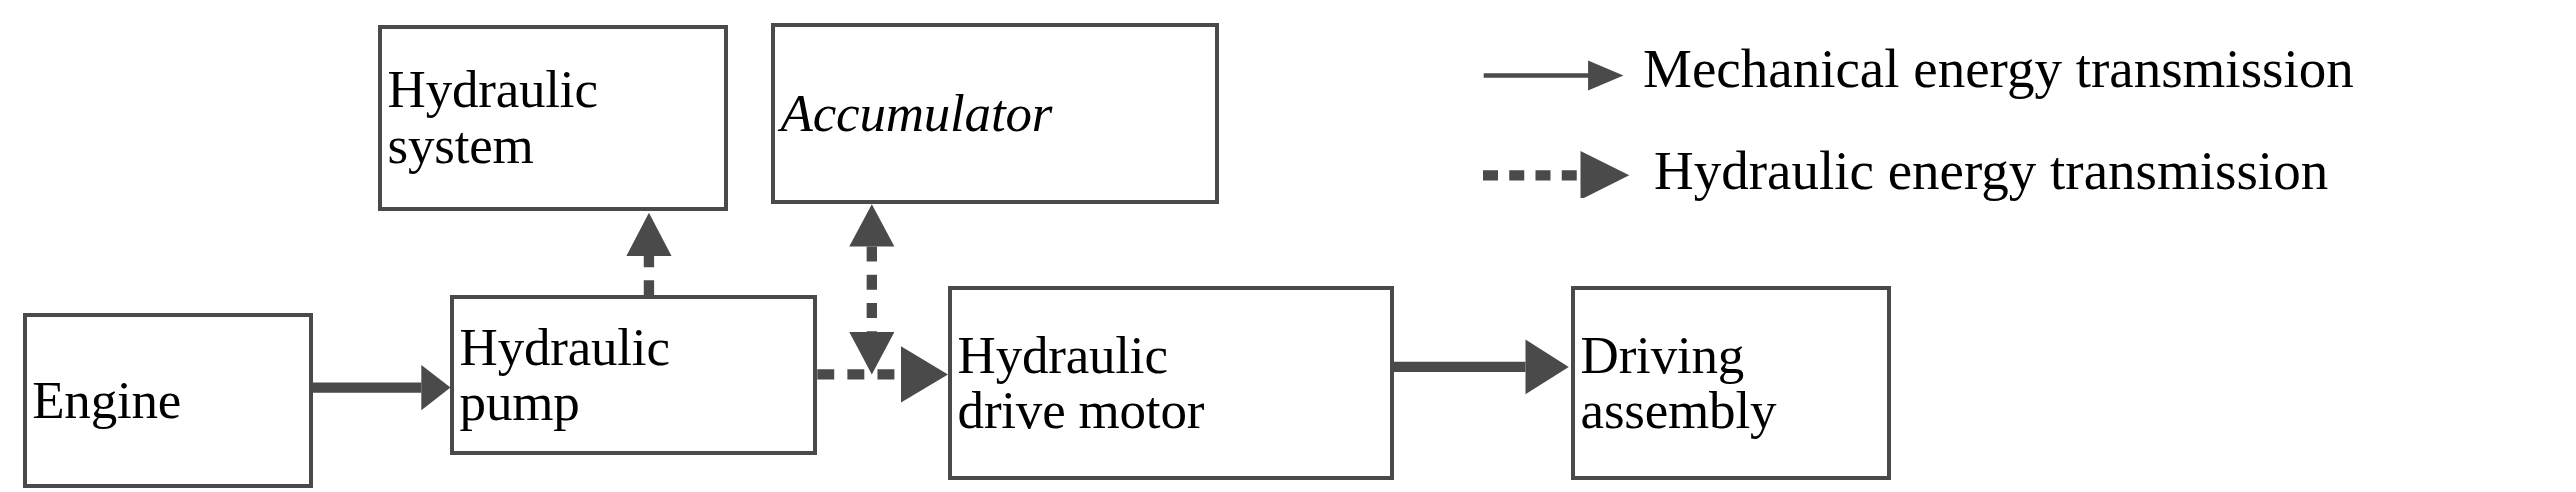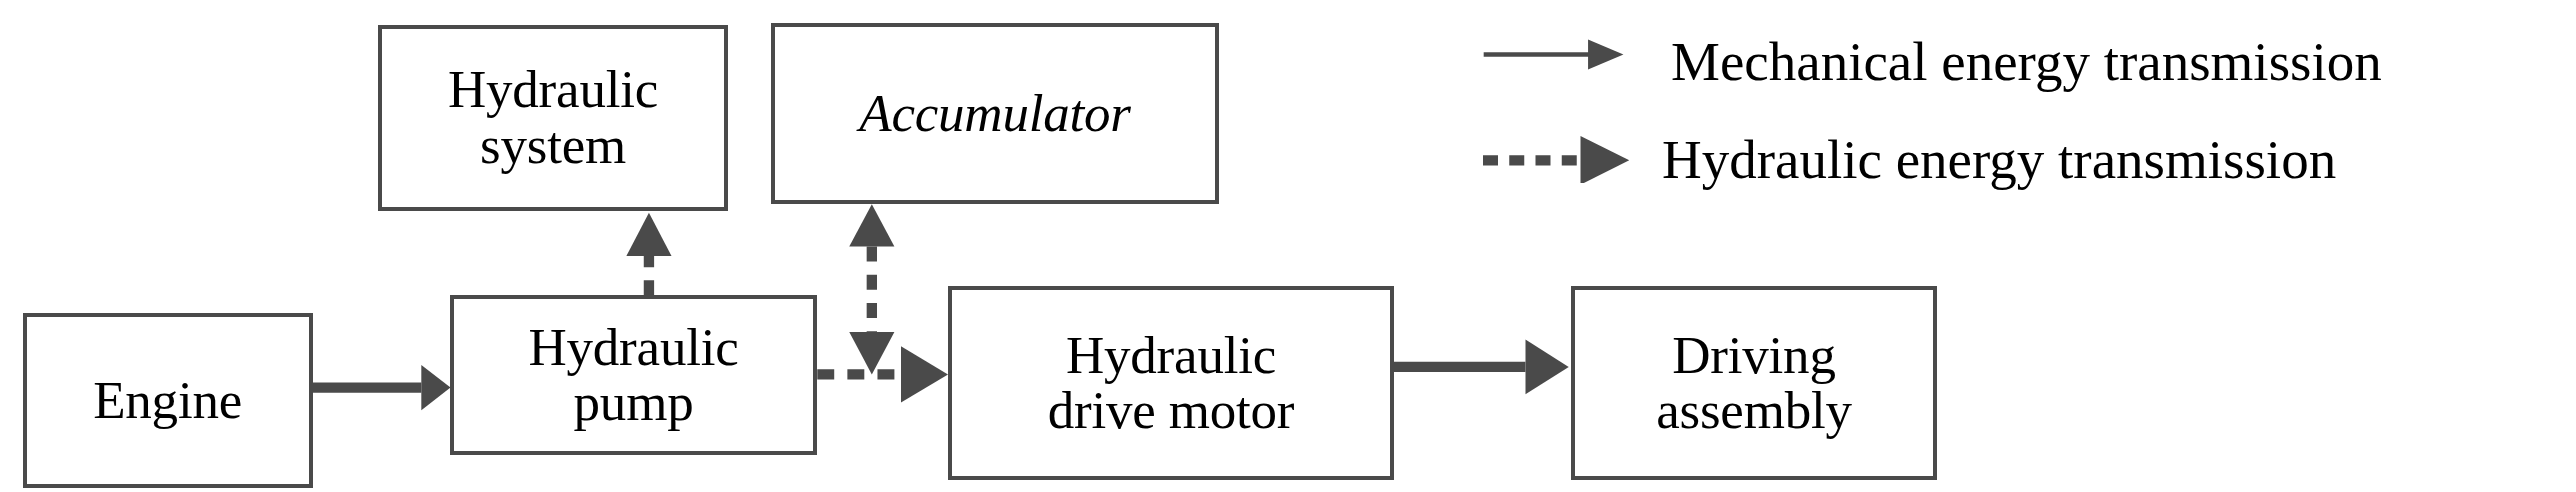--- a/index.html
+++ b/index.html
@@ -16,64 +16,63 @@
     overflow: hidden;
   }
   .node {
     position: absolute;
     box-sizing: border-box;
     border: 4.7px solid #4a4a4a;
     background: #ffffff;
     display: flex;
     align-items: center;
     justify-content: center;
-    text-align: center;
+    text-align: left;
     color: #000000;
     line-height: 1.04;
     letter-spacing: -0.2px;
   }
   .node .label {
     display: block;
     width: 100%;
     padding: 0 5.6px;
     box-sizing: border-box;
   }
   #node-engine      { left: 22.6px;   top: 313px; width: 290px; height: 175px; font-size: 53px; }
   #node-hyd-system  { left: 378px;  top: 24.5px;  width: 350px; height: 186px; font-size: 53px; }
   #node-accumulator { left: 771px;  top: 22.6px;  width: 448px; height: 181px; font-size: 53px; font-style: italic; }
   #node-hyd-pump    { left: 450px;  top: 295px; width: 367px; height: 160px; font-size: 53px; }
   #node-drive-motor { left: 948px; top: 286px; width: 446px; height: 194px; font-size: 53px; }
-  #node-driving-asm { left: 1571px; top: 286px; width: 366px; height: 194px; font-size: 53px; }
+  #node-driving-asm { left: 1571px; top: 286px; width: 320px; height: 194px; font-size: 53px; }
 
   svg.overlay {
     position: absolute;
     left: 0;
     top: 0;
     width: 2576px;
     height: 493px;
     pointer-events: none;
   }
 
   .legend-row {
     position: absolute;
     display: flex;
-    align-items: flex-start;
+    align-items: flex-end;
     color: #000000;
     white-space: nowrap;
-    gap: 28px;
   }
   #legend-mechanical { left: 1483px; top: 34px; height: 62px; }
   #legend-hydraulic  { left: 1483px; top: 132px; height: 66px; }
   .legend-text {
     font-size: 55px;
     line-height: 1;
     color: #000000;
   }
   #legend-mechanical .legend-text { margin-left: 17px; }
-  #legend-hydraulic .legend-text  { margin-left: 1px; }
+  #legend-hydraulic .legend-text  { margin-left: 21px; }
   .legend-glyph { position: relative; display: block; }
   #legend-mechanical .legend-glyph { width: 143px; height: 41px; }
   #legend-hydraulic .legend-glyph  { width: 150px; height: 51px; }
 </style>
 </head>
 <body>
 
 <div id="stage">
 
   <svg class="overlay" viewBox="0 0 2739 524" xmlns="http://www.w3.org/2000/svg">

